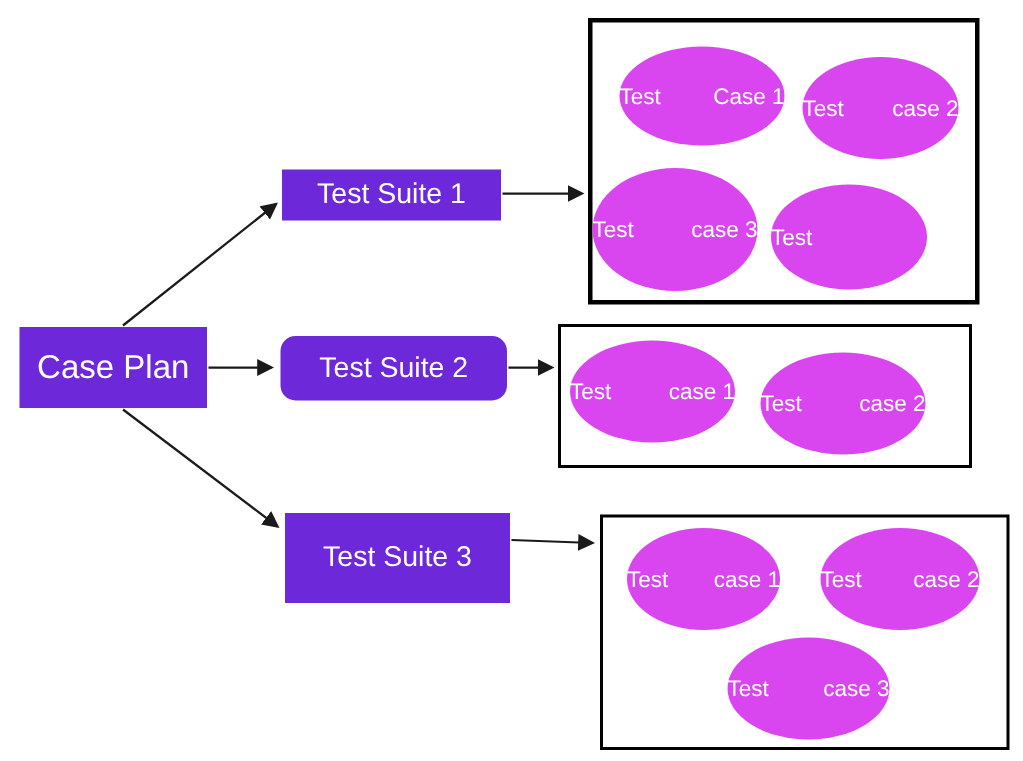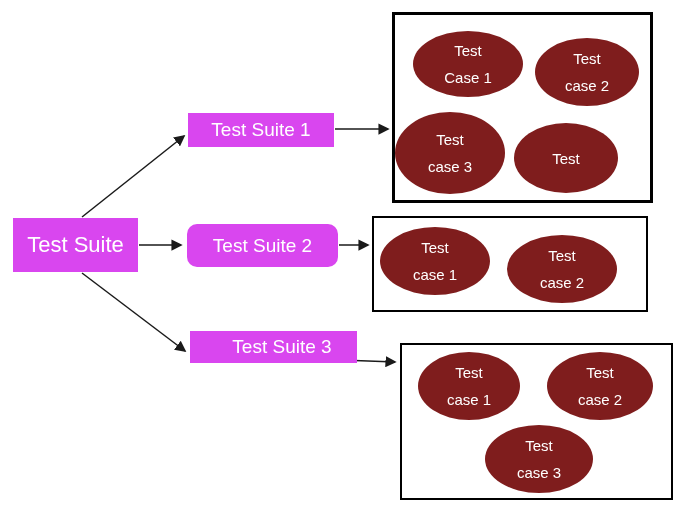--- a/index.html
+++ b/index.html
@@ -13,50 +13,49 @@
   }
   .arrow-layer {
     position: absolute;
     inset: 0;
     width: 682px;
     height: 507px;
     pointer-events: none;
   }
   .node {
     position: absolute;
-    background: #d946ef;
+    background: #6d28d9;
     color: #ffffff;
     display: flex;
     align-items: center;
     justify-content: center;
     text-align: center;
     white-space: nowrap;
   }
   .plan  { left: 13px;  top: 218px; width: 125px; height: 54px; font-size: 22px; }
   .suite { font-size: 19px; }
   #suite1 { left: 188px; top: 113px; width: 146px; height: 34px; }
   #suite2 { left: 187px; top: 224px; width: 151px; height: 43px; border-radius: 10px; }
-  #suite3 { left: 190px; top: 331px; width: 150px; height: 32px; padding-left: 17px; }
+  #suite3 { left: 190px; top: 342px; width: 150px; height: 60px; }
   .group {
     position: absolute;
     background: #ffffff;
     border: 2px solid #000000;
   }
   #group1 { left: 392px; top: 12px;  width: 255px; height: 185px; border-width: 3px; }
   #group2 { left: 372px; top: 216px; width: 272px; height: 92px; }
   #group3 { left: 400px; top: 343px; width: 269px; height: 153px; }
   .tc {
     position: absolute;
-    background: #7f1d1d;
+    background: #d946ef;
     color: #ffffff;
     border-radius: 50%;
     display: flex;
-    flex-direction: column;
     align-items: center;
-    justify-content: center;
+    justify-content: space-between;
     font-size: 15px;
     line-height: 27px;
     text-align: center;
   }
   
   #g1c1 { left: 18px;  top: 16px;  width: 110px; height: 66px; }
   #g1c2 { left: 140px; top: 23px;  width: 104px; height: 68px; }
   #g1c3 { left: 0px;   top: 97px;  width: 110px; height: 82px; }
   #g1c4 { left: 119px; top: 108px; width: 104px; height: 70px; }
   
@@ -80,21 +79,21 @@
     </defs>
     <line x1="82" y1="217" x2="184" y2="136" stroke="#1a1a1a" stroke-width="1.5" marker-end="url(#ah)"></line>
     <line x1="139" y1="245" x2="181" y2="245" stroke="#1a1a1a" stroke-width="1.5" marker-end="url(#ah)"></line>
     <line x1="82" y1="273" x2="185" y2="351" stroke="#1a1a1a" stroke-width="1.5" marker-end="url(#ah)"></line>
     <line x1="335" y1="129" x2="388" y2="129" stroke="#1a1a1a" stroke-width="1.5" marker-end="url(#ah)"></line>
     <line x1="339" y1="245" x2="368" y2="245" stroke="#1a1a1a" stroke-width="1.5" marker-end="url(#ah)"></line>
     <line x1="341" y1="360" x2="395" y2="362" stroke="#1a1a1a" stroke-width="1.5" marker-end="url(#ah)"></line>
   </svg>
 
   <div class="node plan">
-    <span>Test Suite</span>
+    <span>Case Plan</span>
   </div>
 
   <div class="node suite" id="suite1">
     <span>Test Suite 1</span>
   </div>
   <div class="node suite" id="suite2">
     <span>Test Suite 2</span>
   </div>
   <div class="node suite" id="suite3">
     <span>Test Suite 3</span>

